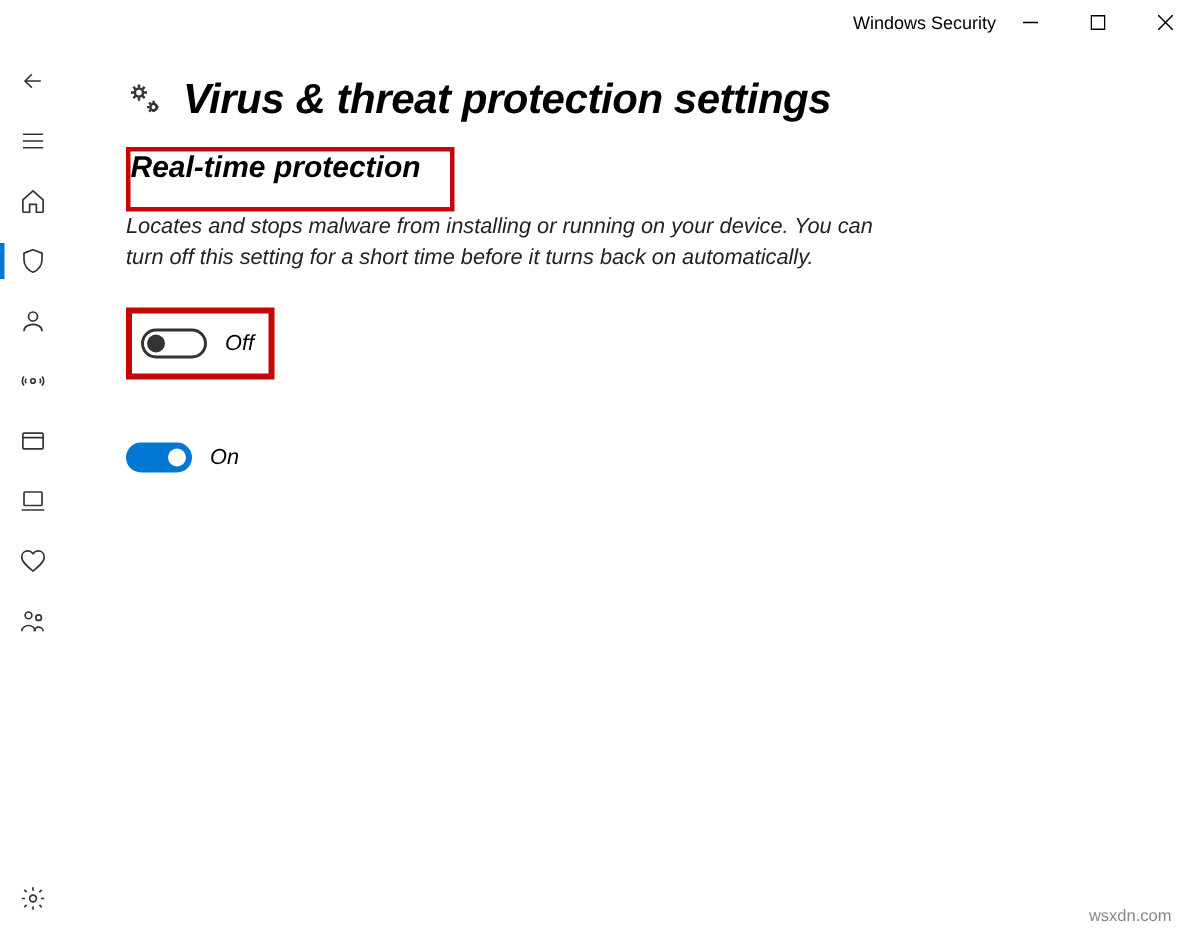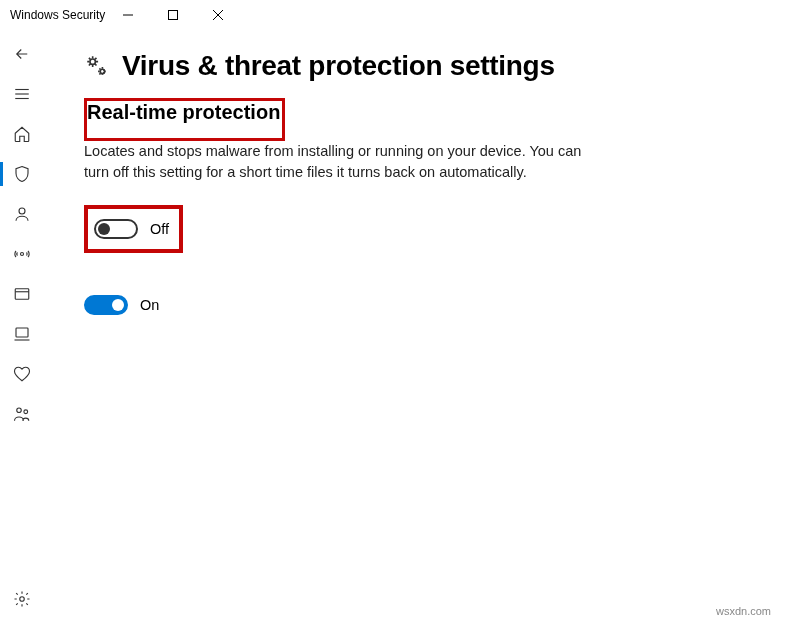--- a/index.html
+++ b/index.html
@@ -10,36 +10,36 @@
   background: #fff;
   width: 799px;
   height: 621px;
   overflow: hidden;
   position: relative;
 }
 .titlebar {
   height: 30px;
   display: flex;
   align-items: center;
-  justify-content: flex-start;
+  justify-content: flex-end;
   padding-left: 10px;
   background: #fff;
 }
 .titlebar-title { font-size: 12px; color: #000; }
 .window-controls { display: flex; }
 .window-btn {
   width: 45px;
   height: 30px;
   display: flex;
   align-items: center;
   justify-content: center;
   color: #000;
 }
 .window-btn svg { width: 10px; height: 10px; }
-.app-body { display: flex; height: calc(100% - 30px); }
+.app-body { display: flex; height: calc(100% - 30px); font-style: italic; }
 .sidebar {
   width: 44px;
   display: flex;
   flex-direction: column;
   background: #fff;
   justify-content: space-between;
   padding-top: 4px;
   padding-bottom: 2px;
 }
 .sidebar-top { display: flex; flex-direction: column; }
@@ -119,34 +119,34 @@
   width: 12px; height: 12px;
   border-radius: 50%;
   background: #fff;
   position: absolute;
   top: 2px; right: 2px;
 }
 .toggle-label { font-size: 14.5px; }
 .highlight-box-title {
   border: 3px solid #c40606;
   display: inline-block;
-  padding: 0 2px 4px 0;
+  padding: 0 20px 4px 0;
 }
 .highlight-box-toggle {
   border: 4px solid #c40606;
   display: inline-flex;
   padding: 10px 10px 10px 6px;
   align-items: center;
   gap: 12px;
   justify-content: space-between;
 }
 .watermark {
   position: absolute;
   bottom: 4px;
-  right: 28px;
+  right: 18px;
   font-size: 11px;
   color: #888;
   font-family: Arial, sans-serif;
 }
 </style>
 </head>
 <body>
 
 <div class="titlebar">
   <span class="titlebar-title">Windows Security</span>
@@ -248,21 +248,21 @@
         <circle cx="17" cy="17" r="2"></circle>
           <path d="M17 13v1.5M17 18.5V20M13 17h1.5M18.5 17H20M14.2 14.2l1 1M17.8 17.8l1 1M14.2 19.8l1-1M17.8 16.2l1-1"></path>
       </svg>
       <h1>Virus &amp; threat protection settings</h1>
     </div>
 
     <div class="section">
       <div class="highlight-box-title">
         <h2>Real-time protection</h2>
       </div>
-      <p class="section-desc">Locates and stops malware from installing or running on your device. You can turn off this setting for a short time files it turns back on automatically.</p>
+      <p class="section-desc">Locates and stops malware from installing or running on your device. You can turn off this setting for a short time before it turns back on automatically.</p>
       <div class="highlight-box-toggle">
         <div class="toggle off">
             <div class="knob"></div>
           </div>
         <span class="toggle-label">Off</span>
       </div>
     </div>
 
     <div class="section">
       <div class="toggle-row">

